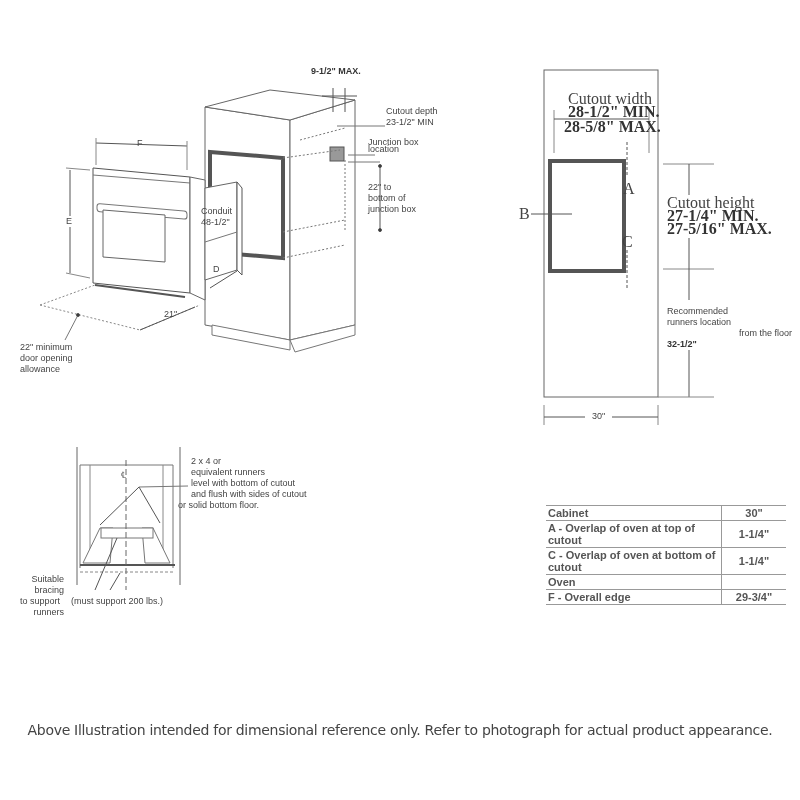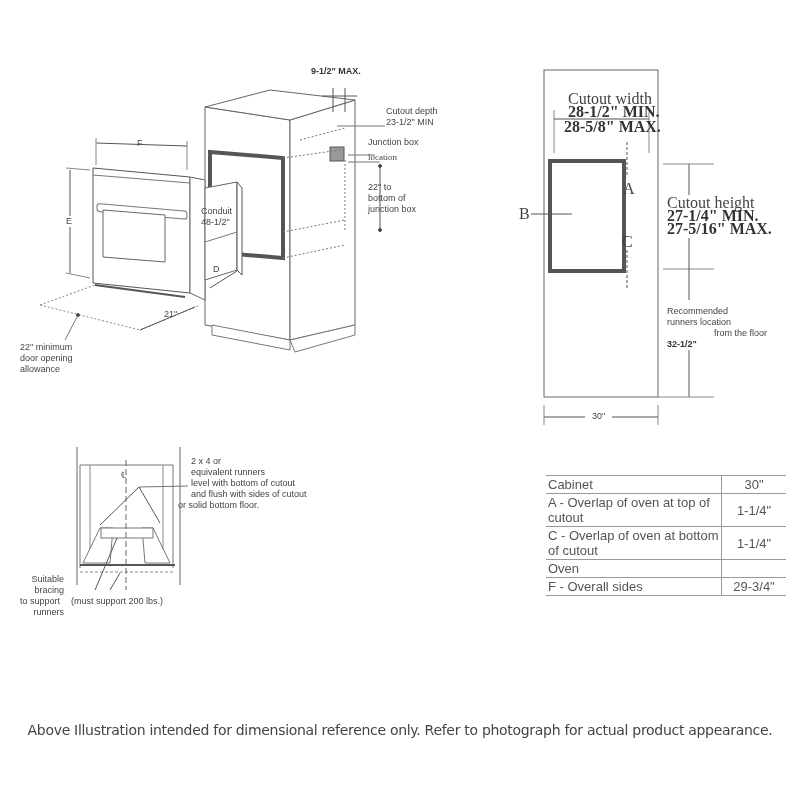--- a/index.html
+++ b/index.html
@@ -2,21 +2,21 @@
 <html><head>
 <meta charset="utf-8">
 <style>
   html, body { margin:0; padding:0; background:#ffffff; }
   body { width:800px; height:800px; position:relative; overflow:hidden;
          font-family:"Liberation Sans", sans-serif; color:#333; }
   svg.diagram { position:absolute; left:0; top:0; }
   .lbl { position:absolute; font-size:9px; line-height:11px; color:#444; white-space:nowrap; }
   .lbl.bold { font-weight:bold; color:#333; }
   .lbl.big { font-size:16px; line-height:12.5px;font-family:Liberation Serif, serif; }
-  .spec-table { position:absolute; left:546px; top:475px; width:240px; border-collapse:collapse; font-size:13px; color:#555; }
+  .spec-table { position:absolute; left:546px; top:505px; width:240px; border-collapse:collapse; font-size:11px; color:#555;font-weight:bold; }
   .spec-table td { border-bottom:1px solid #999; padding:1px 2px; height:10px; }
   .spec-table td.val { border-left:1px solid #999; text-align:center; width:60px; }
   .spec-table tr:first-child td { border-top:1px solid #999; }
   .footer { position:absolute; left:0; width:800px; top:722px; text-align:center; font-size:14px; color:#444;
             font-family:"DejaVu Sans", sans-serif; letter-spacing:-0.3px; }
 </style>
 </head>
 <body>
 
 <svg class="diagram" width="800" height="800" viewBox="0 0 800 800" fill="none" stroke="#555" stroke-width="1">
@@ -127,21 +127,21 @@
     <line x1="139" y1="487" x2="188" y2="486" stroke="#777"></line>
     <line x1="117" y1="538" x2="95" y2="590" stroke="#555"></line>
     <line x1="120" y1="573" x2="110" y2="590" stroke="#555"></line>
   </g>
 </svg>
 
 <div class="lbl bold" style="left:311px;top:66px;">9-1/2" MAX.</div>
 <div class="lbl" style="left:386px;top:106px;">Cutout depth</div>
 <div class="lbl" style="left:386px;top:117px;">23-1/2" MIN</div>
 <div class="lbl" style="left:368px;top:137px;">Junction box</div>
-<div class="lbl" style="left:368px;top:152px;font-family:Liberation Serif, serif;">location</div>
+<div class="lbl" style="left:368px;top:144px;">location</div>
 <div class="lbl" style="left:368px;top:182px;">22" to</div>
 <div class="lbl" style="left:368px;top:193px;">bottom of</div>
 <div class="lbl" style="left:368px;top:204px;">junction box</div>
 <div class="lbl" style="left:201px;top:206px;">Conduit</div>
 <div class="lbl" style="left:201px;top:217px;">48-1/2"</div>
 <div class="lbl" style="left:137px;top:138px;">F</div>
 <div class="lbl" style="left:66px;top:216px;background:#fff;">E</div>
 <div class="lbl" style="left:213px;top:264px;">D</div>
 <div class="lbl" style="left:164px;top:309px;">21"</div>
 <div class="lbl" style="left:20px;top:342px;">22" minimum</div>
@@ -152,21 +152,21 @@
 <div class="lbl big bold" style="left:568px;top:106px;">28-1/2" MIN.</div>
 <div class="lbl big bold" style="left:564px;top:121px;">28-5/8" MAX.</div>
 <div class="lbl big" style="left:623px;top:183px;">A</div>
 <div class="lbl big" style="left:519px;top:208px;">B</div>
 <div class="lbl big" style="left:622px;top:236px;">C</div>
 <div class="lbl big" style="left:667px;top:197px;">Cutout height</div>
 <div class="lbl big bold" style="left:667px;top:210px;">27-1/4" MIN.</div>
 <div class="lbl big bold" style="left:667px;top:223px;">27-5/16" MAX.</div>
 <div class="lbl" style="left:667px;top:306px;">Recommended</div>
 <div class="lbl" style="left:667px;top:317px;">runners location</div>
-<div class="lbl" style="left:670px;top:328px;padding-left:44px;">from the floor</div>
+<div class="lbl" style="left:695px;top:328px;padding-left:44px;">from the floor</div>
 <div class="lbl bold" style="left:667px;top:339px;">32-1/2"</div>
 <div class="lbl" style="left:592px;top:411px;">30"</div>
 
 <div class="lbl" style="left:121px;top:470px;">℄</div>
 <div class="lbl" style="left:191px;top:456px;">2 x 4 or</div>
 <div class="lbl" style="left:191px;top:467px;">equivalent runners</div>
 <div class="lbl" style="left:191px;top:478px;">level with bottom of cutout</div>
 <div class="lbl" style="left:191px;top:489px;">and flush with sides of cutout</div>
 <div class="lbl" style="left:178px;top:500px;">or solid bottom floor.</div>
 <div class="lbl" style="left:22px;top:574px;text-align:right;width:42px;">Suitable</div>
@@ -187,19 +187,19 @@
       </tr>
   <tr>
         <td>C - Overlap of oven at bottom of cutout</td>
         <td class="val">1-1/4"</td>
       </tr>
   <tr>
         <td>Oven</td>
         <td class="val"></td>
       </tr>
   <tr>
-        <td>F - Overall sides</td>
+        <td>F - Overall edge</td>
         <td class="val">29-3/4"</td>
       </tr>
 </tbody>
   </table>
 
 <div class="footer">Above Illustration intended for dimensional reference only. Refer to photograph for actual product appearance.</div>
 
 </body></html>

